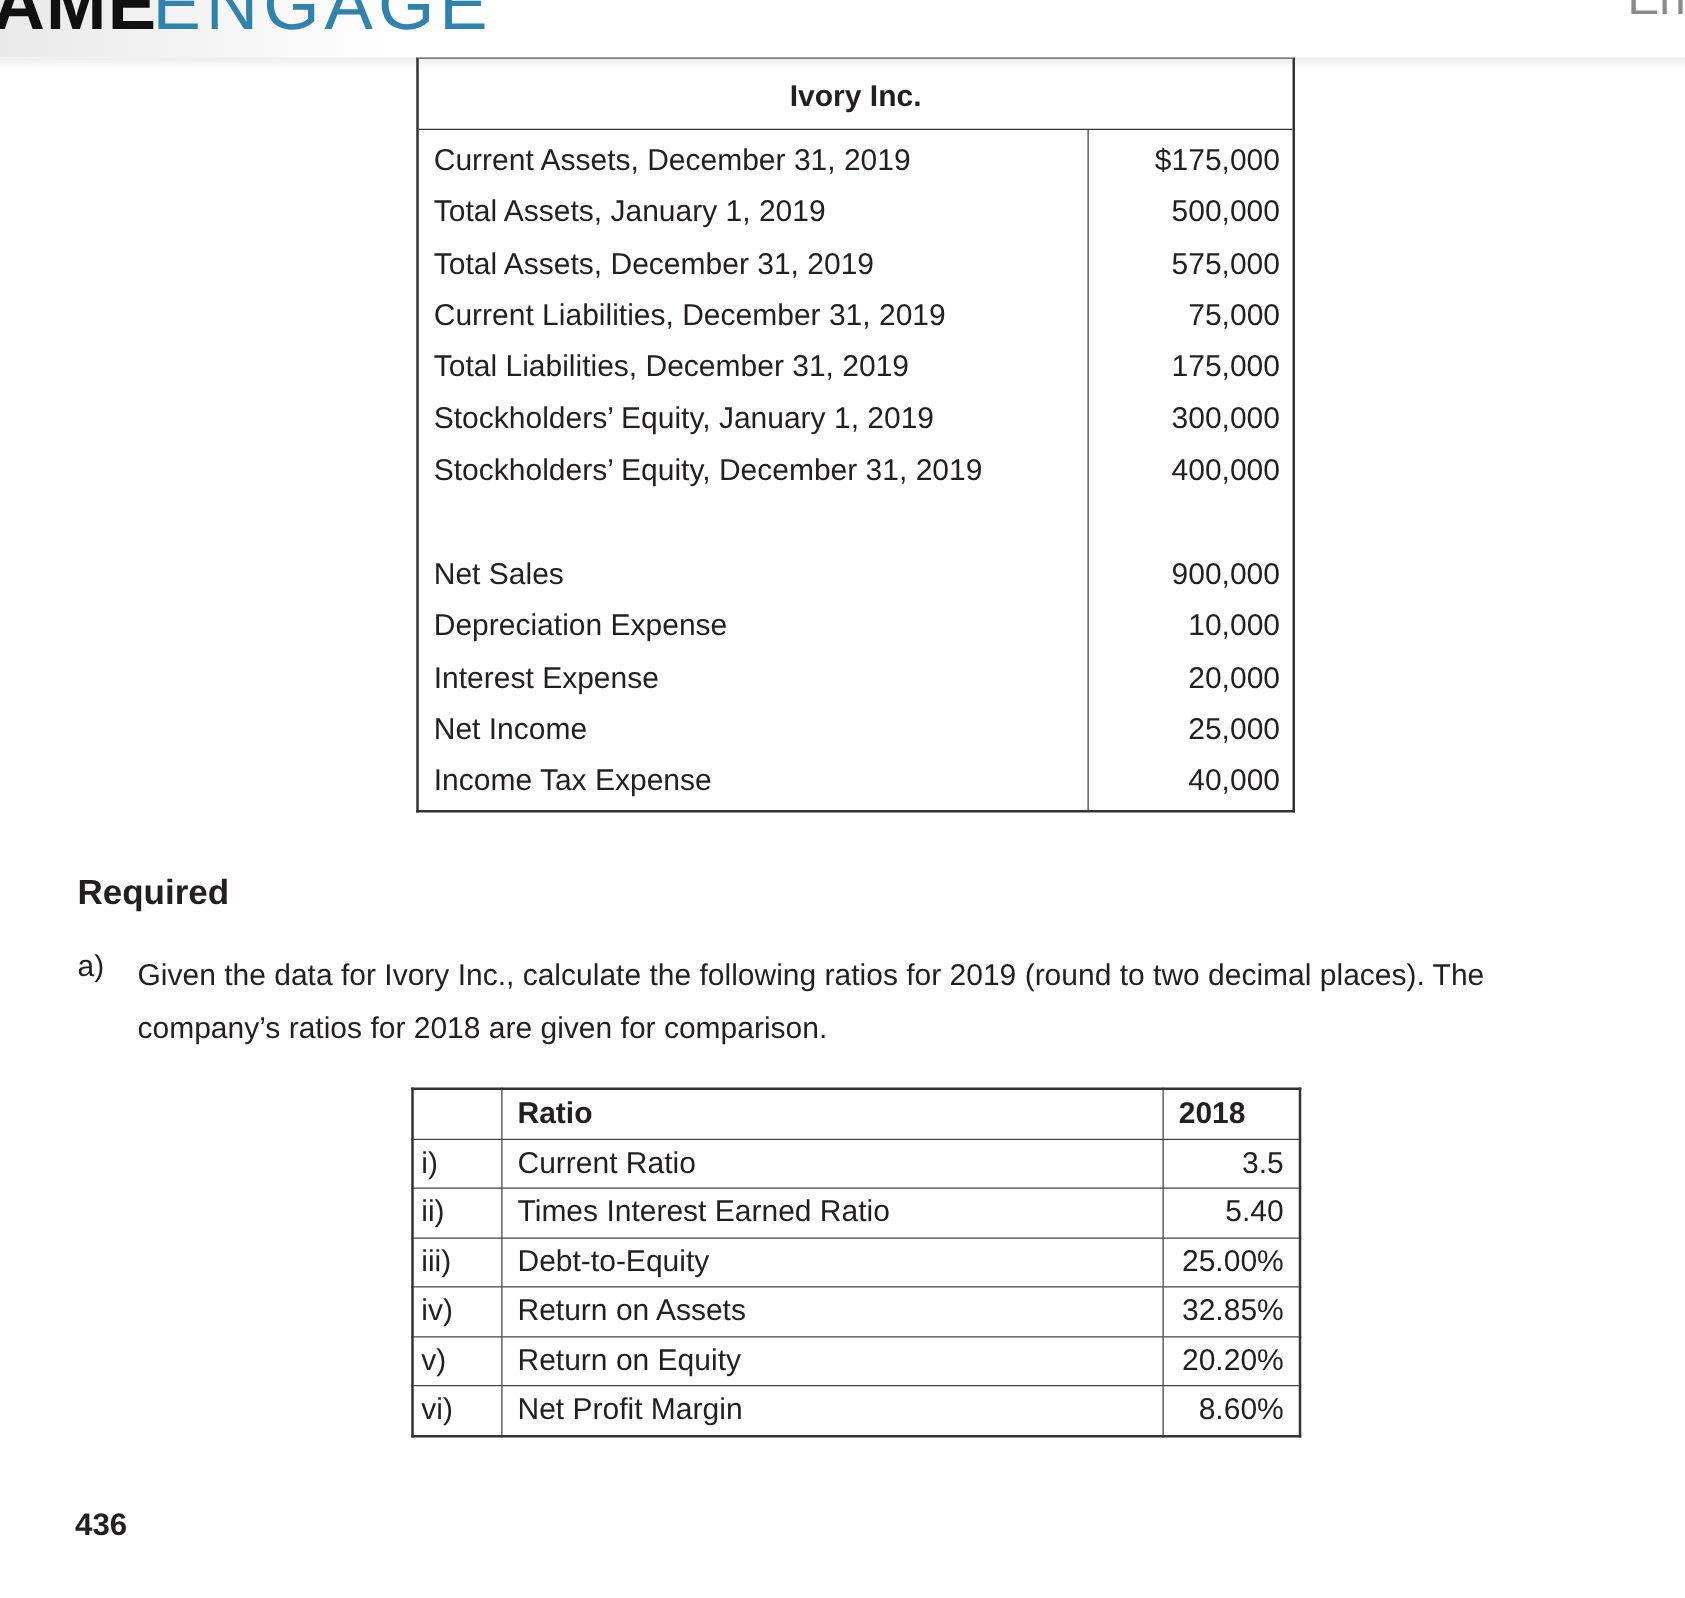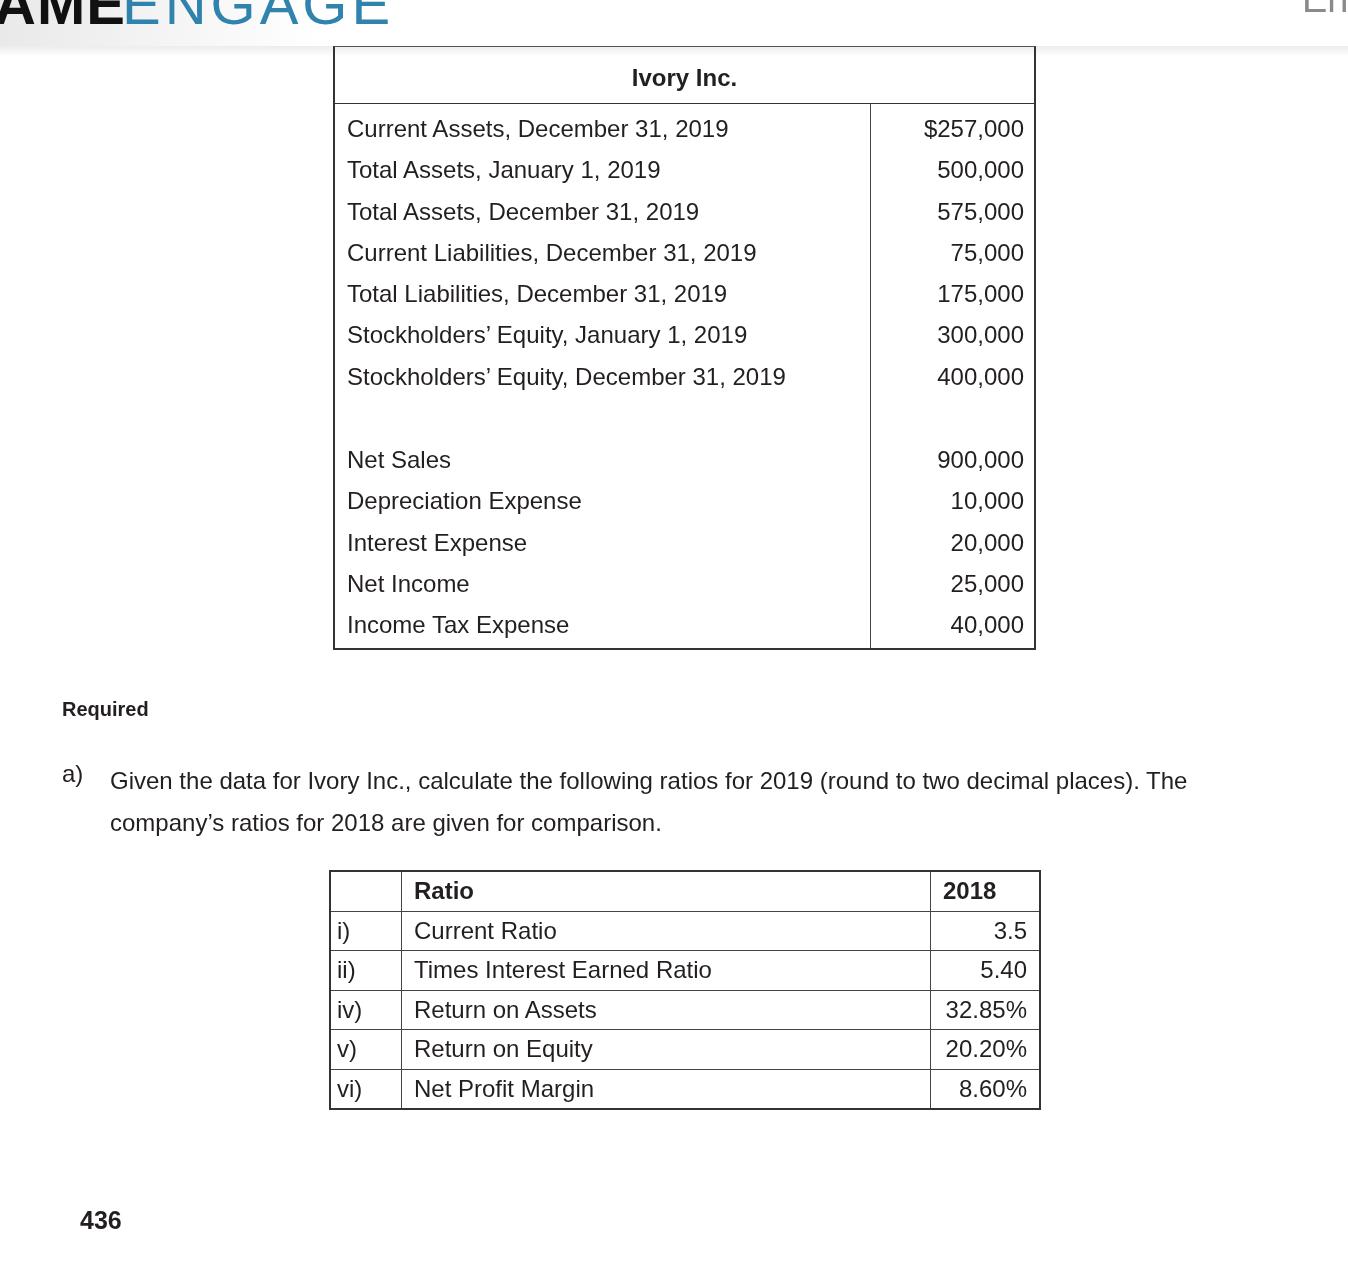--- a/index.html
+++ b/index.html
@@ -43,21 +43,21 @@
   }
   .ivory-body { display: flex; }
   .ivory-labels { width: 535px; border-right: 1.5px solid #444; padding: 4px 0 2px 0; }
   .ivory-values { flex: 1; padding: 4px 0 2px 0; }
   .irow { height: 41.3px; line-height: 41.3px; font-size: 24px; white-space: nowrap; }
   .ivory-labels .irow { padding-left: 12px; }
   .ivory-values .irow { text-align: right; padding-right: 10px; }
   .irow.spacer { height: 42px; }
 
   .required {
-    position: absolute; left: 62px; top: 698px; font-size: 20px; font-weight: bold;
+    position: absolute; left: 62px; top: 698px; font-size: 28px; font-weight: bold;
   }
   .qa-label { position: absolute; left: 62px; top: 760px; font-size: 24px; }
   .qa-text {
     position: absolute; left: 110px; top: 760px; width: 1180px;
     font-size: 24px; line-height: 42px;
   }
 
   
   .ratio {
     position: absolute; left: 329px; top: 870px; width: 712px;
@@ -66,21 +66,21 @@
   .ratio td, .ratio th {
     border: 1.5px solid #444; height: 38.5px; padding: 0; white-space: nowrap;
   }
   .ratio .c1 { width: 64px; padding-left: 6px; text-align: left; font-weight: normal; }
   .ratio .c2 { width: 516px; padding-left: 12px; text-align: left; }
   .ratio .c3 { text-align: right; padding-right: 12px; }
   .ratio th { font-weight: bold; }
   .ratio th.c3 { text-align: left; padding-right: 0; padding-left: 12px; }
 
   .page-num {
-    position: absolute; left: 80px; top: 1206px; font-size: 25px; font-weight: bold;
+    position: absolute; left: 60px; top: 1206px; font-size: 25px; font-weight: bold;
   }
 </style>
 </head>
 <body>
 
 <div class="topbar">
   <span class="brand-dark">AME</span>
   <span class="brand-light">ENGAGE</span>
   <span class="top-right-text">Eng</span>
 </div>
@@ -98,21 +98,21 @@
       <div class="irow">Stockholders’ Equity, January 1, 2019</div>
       <div class="irow">Stockholders’ Equity, December 31, 2019</div>
       <div class="irow spacer"></div>
       <div class="irow">Net Sales</div>
       <div class="irow">Depreciation Expense</div>
       <div class="irow">Interest Expense</div>
       <div class="irow">Net Income</div>
       <div class="irow">Income Tax Expense</div>
     </div>
     <div class="ivory-values">
-      <div class="irow">$257,000</div>
+      <div class="irow">$175,000</div>
       <div class="irow">500,000</div>
       <div class="irow">575,000</div>
       <div class="irow">75,000</div>
       <div class="irow">175,000</div>
       <div class="irow">300,000</div>
       <div class="irow">400,000</div>
       <div class="irow spacer"></div>
       <div class="irow">900,000</div>
       <div class="irow">10,000</div>
       <div class="irow">20,000</div>
@@ -137,20 +137,25 @@
     <td class="c1">i)</td>
     <td class="c2">Current Ratio</td>
     <td class="c3">3.5</td>
   </tr>
   <tr>
     <td class="c1">ii)</td>
     <td class="c2">Times Interest Earned Ratio</td>
     <td class="c3">5.40</td>
   </tr>
   <tr>
+    <td class="c1">iii)</td>
+    <td class="c2">Debt-to-Equity</td>
+    <td class="c3">25.00%</td>
+  </tr>
+  <tr>
     <td class="c1">iv)</td>
     <td class="c2">Return on Assets</td>
     <td class="c3">32.85%</td>
   </tr>
   <tr>
     <td class="c1">v)</td>
     <td class="c2">Return on Equity</td>
     <td class="c3">20.20%</td>
   </tr>
   <tr>

